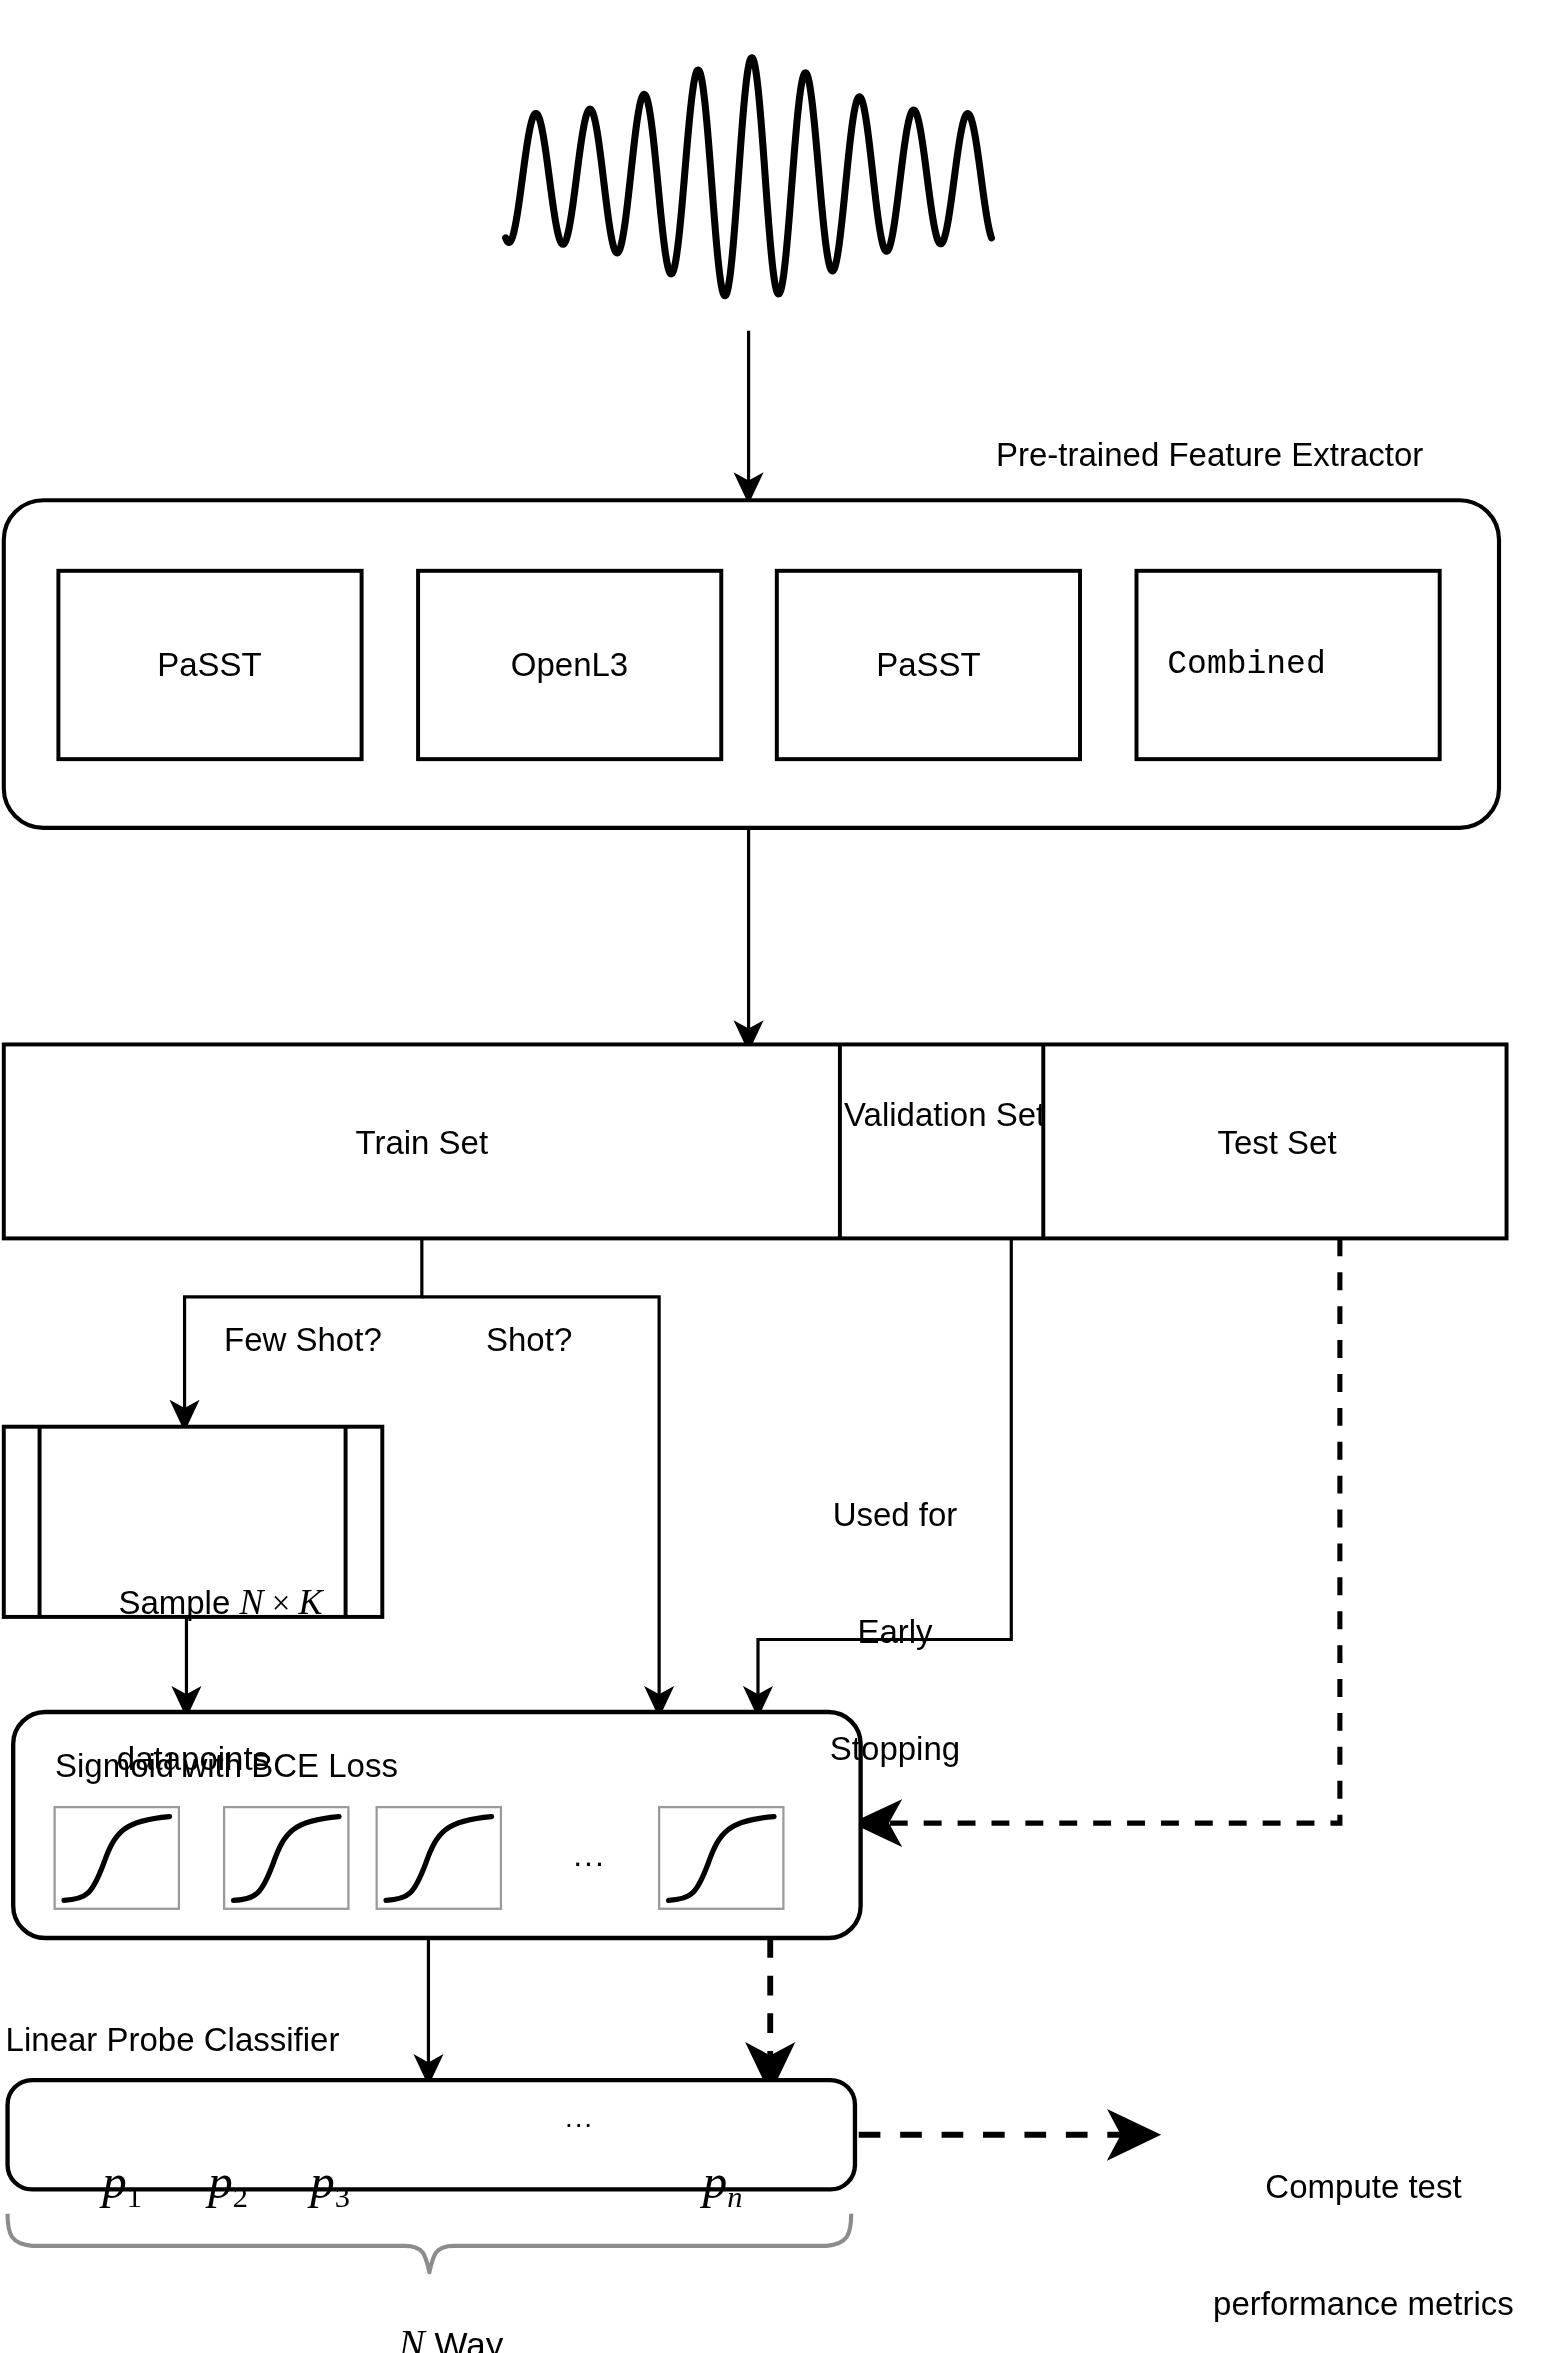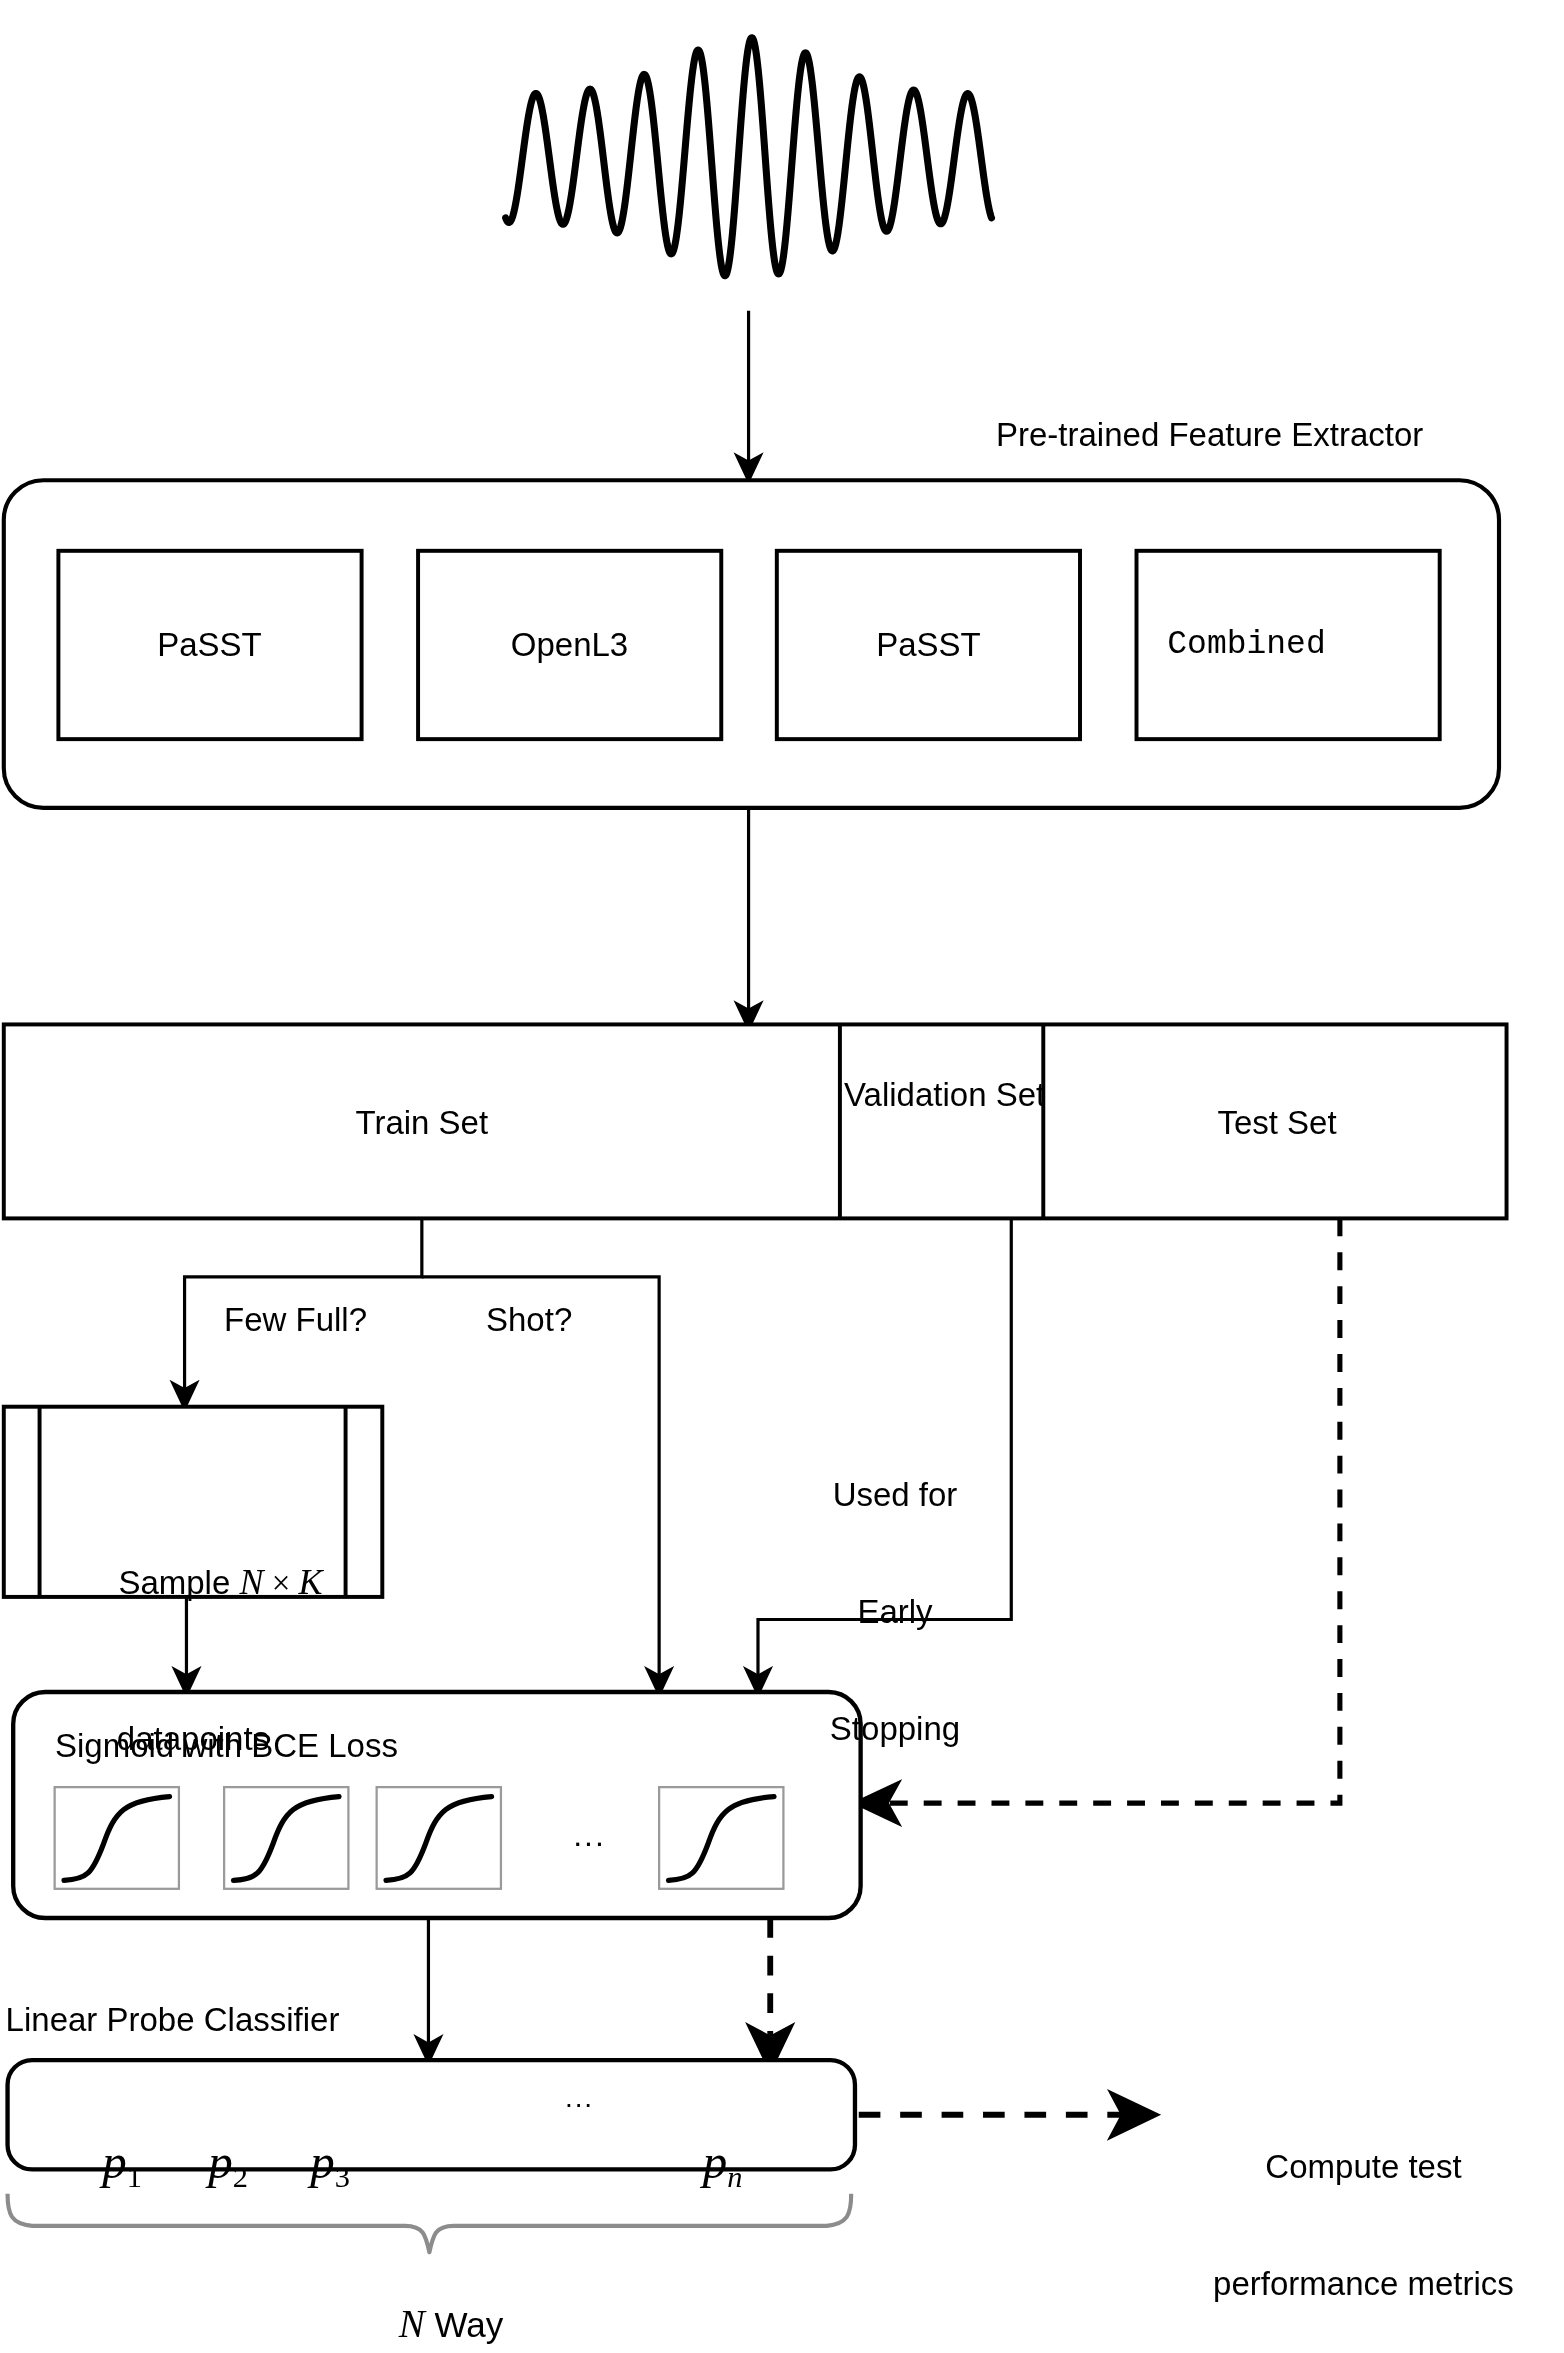--- a/index.html
+++ b/index.html
@@ -3,21 +3,21 @@
 <meta charset="utf-8">
 <style>
   html, body { margin:0; padding:0; background:#fff; }
   body {
     width:1564px; height:2353px;
     font-family:"Liberation Sans", sans-serif;
     color:#000;
     position:relative;
     overflow:hidden;
   }
-  #stage { position:absolute; inset:0; }
+  #stage { position:absolute; inset:0;margin-top:20px; }
   svg.layer { position:absolute; left:0; top:0; width:1564px; height:2353px; }
 
   .lbl {
     position:absolute;
     font-family:"Liberation Sans", sans-serif;
     color:#000;
     white-space:pre;
     line-height:1.18;
   }
   .ctr { text-align:center; }
@@ -131,21 +131,21 @@
 
   <div class="lbl ctr" style="left:58px; top:626px; width:303px; font-size:33px;">PaSST</div>
   <div class="lbl ctr" style="left:418px; top:626px; width:303px; font-size:33px;">OpenL3</div>
   <div class="lbl ctr" style="left:777px; top:626px; width:303px; font-size:33px;">PaSST</div>
   <div class="lbl ctr" style="left:1095px; top:626px; width:303px; font-size:33px;font-family:Liberation Mono, monospace;">Combined</div>
 
   <div class="lbl ctr" style="left:3.8px; top:1104px; width:836px; font-size:33px;">Train Set</div>
   <div class="lbl ctr" style="left:844px; top:1076px; width:200px; font-size:33px;">Validation Set</div>
   <div class="lbl ctr" style="left:1047px; top:1104px; width:460px; font-size:33px;">Test Set</div>
 
-  <div class="lbl" style="left:224px; top:1301px; font-size:33px;">Few Full?</div>
+  <div class="lbl" style="left:224px; top:1301px; font-size:33px;">Few Shot?</div>
   <div class="lbl" style="left:486px; top:1301px; font-size:33px;">Shot?</div>
 
   <div class="lbl ctr" style="left:40px; top:1444px; width:306px; font-size:33px;">
     <div>
       <span>Sample </span><span class="mathi" style="font-size:36px;">N</span><span class="mathup"> × </span><span class="mathi" style="font-size:36px;">K</span>
     </div>
     <div>datapoints</div>
   </div>
 
   <div class="lbl ctr" style="left:782px; top:1398px; width:226px; font-size:33px;">

